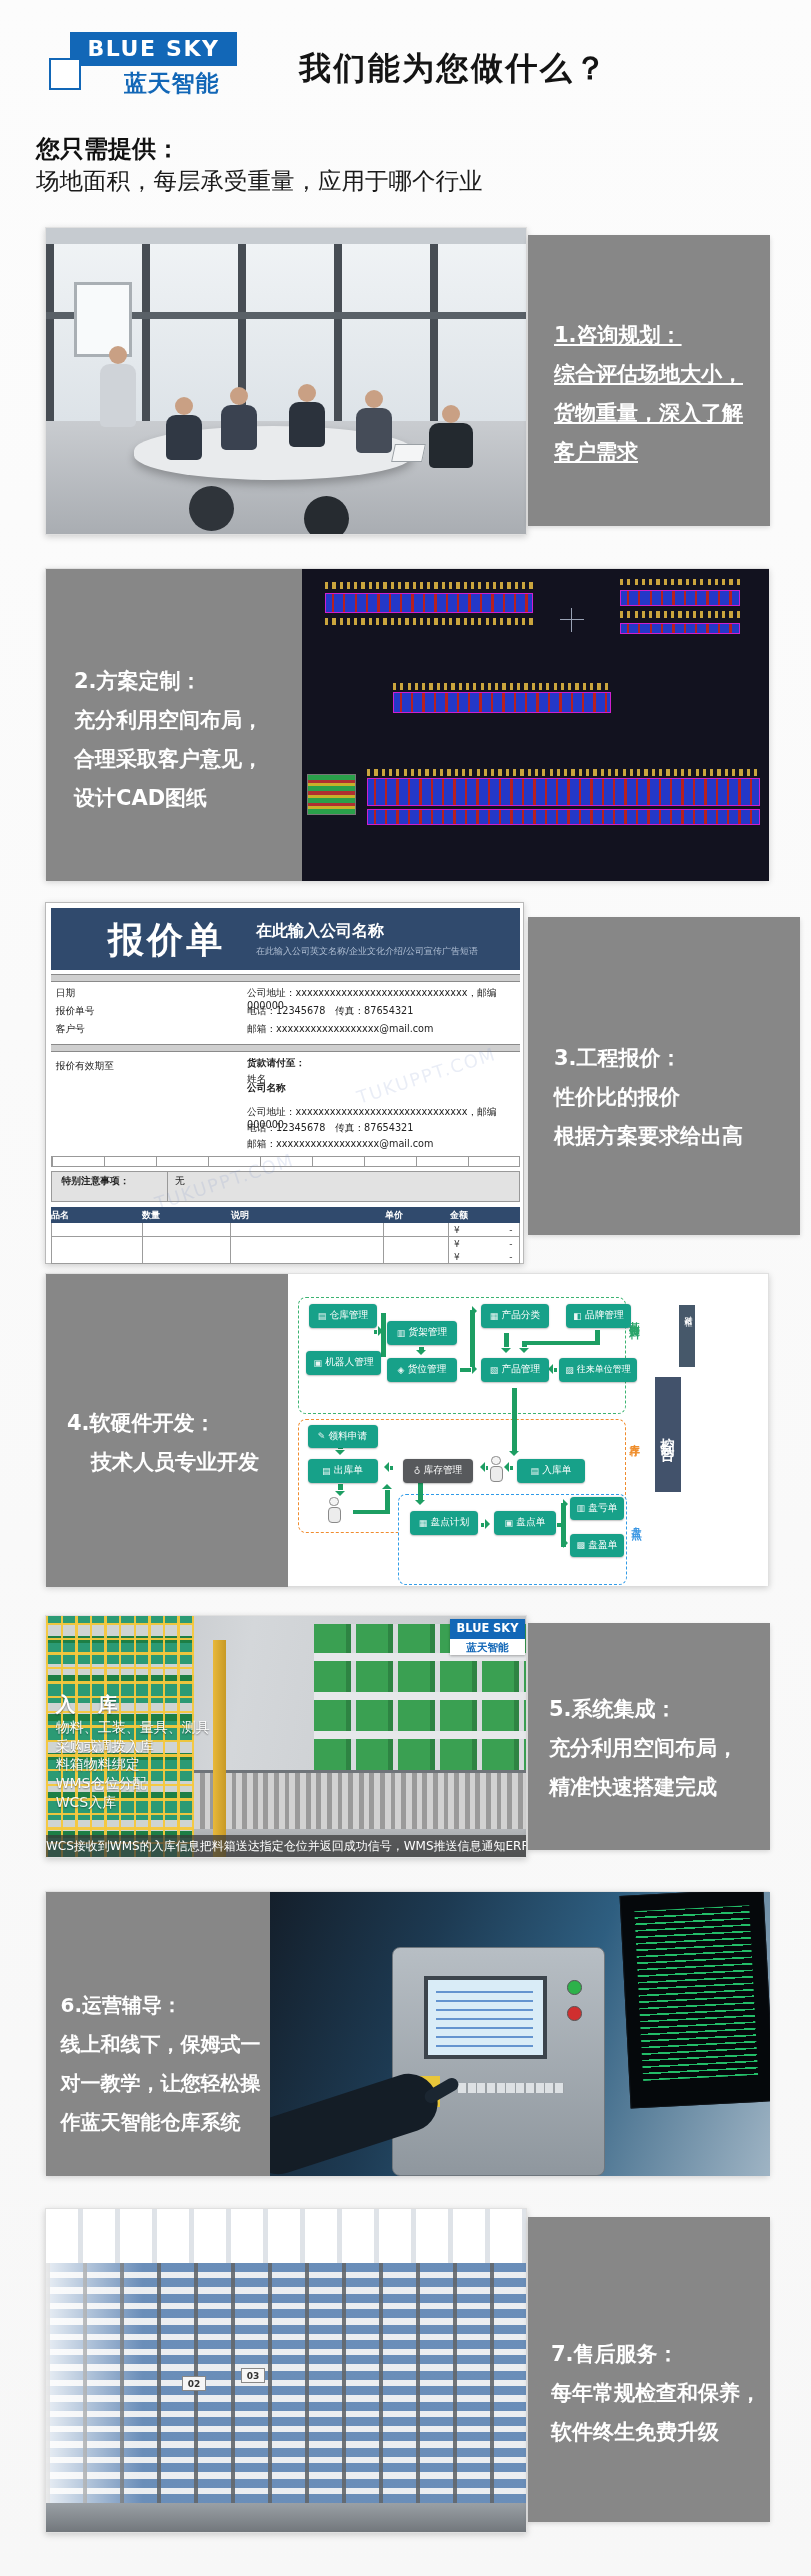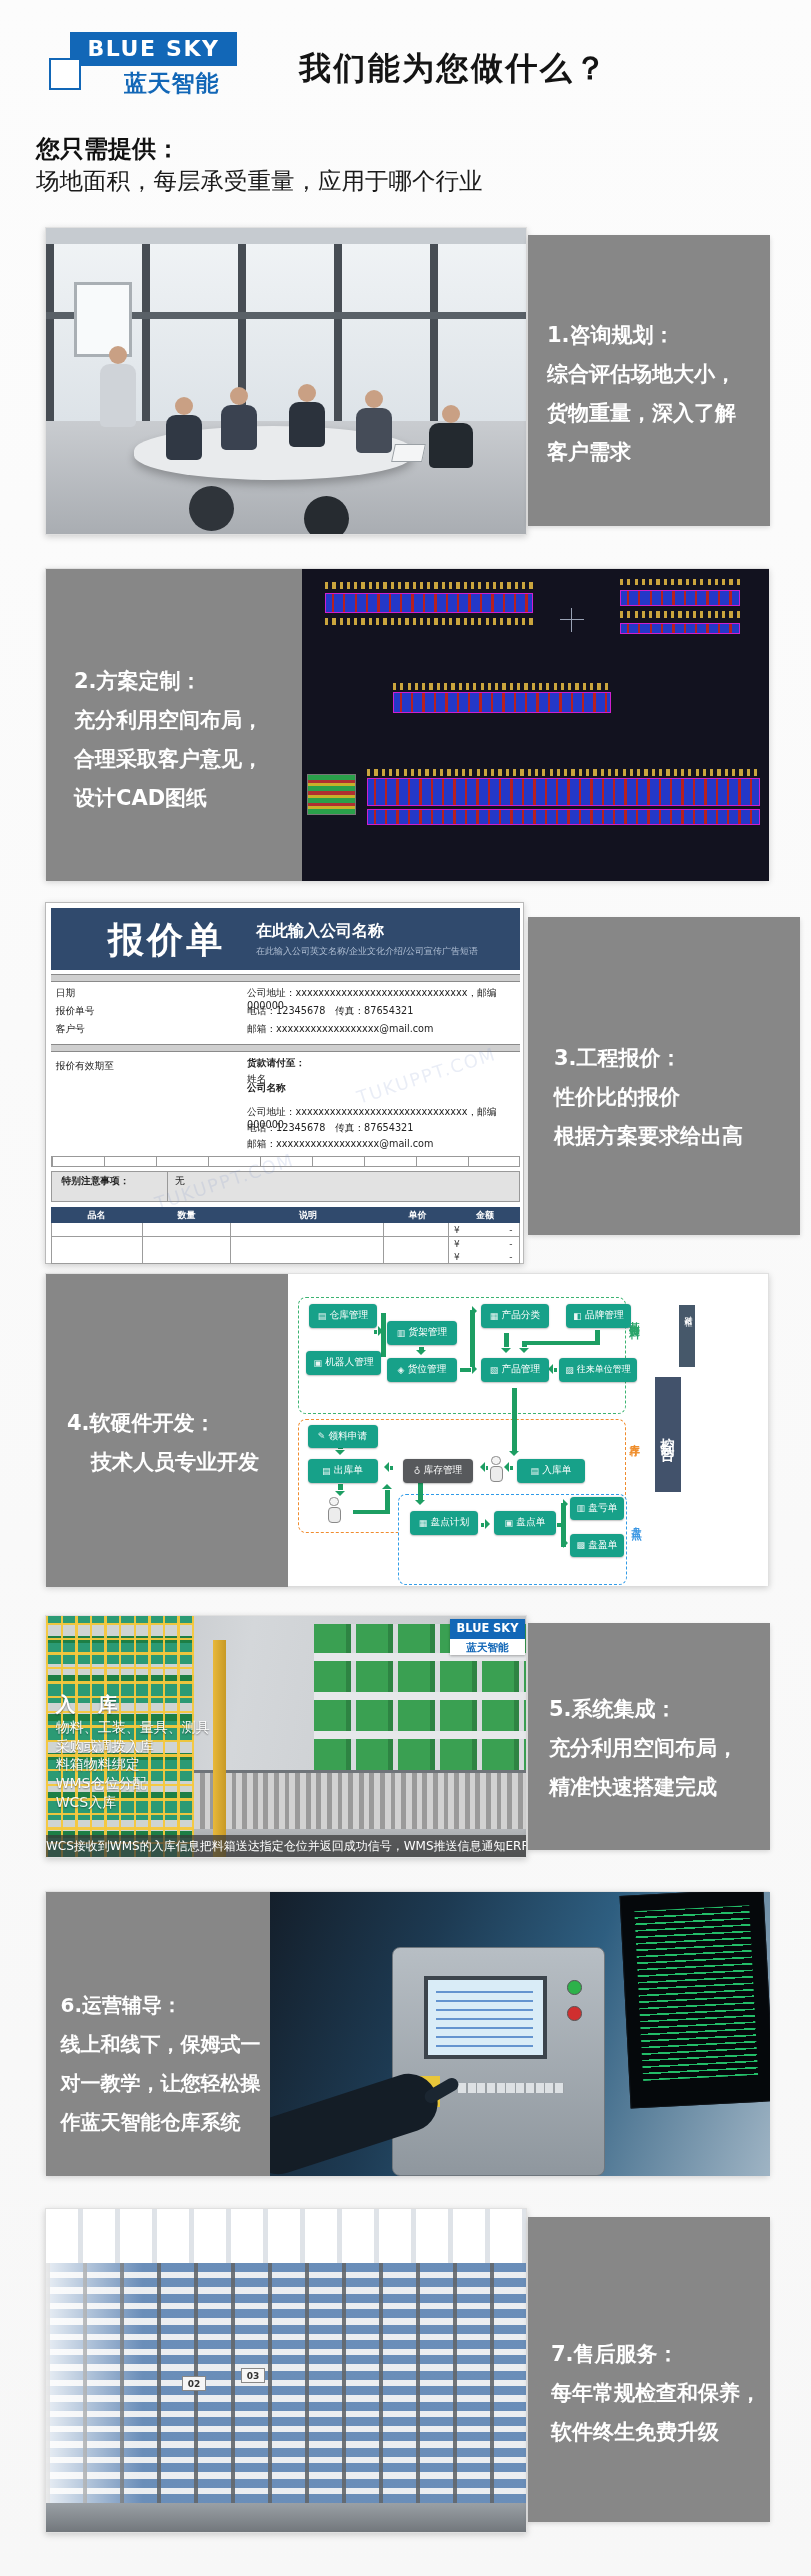--- a/index.html
+++ b/index.html
@@ -44,21 +44,21 @@
   .q-title{position:absolute;left:57px;top:8px;font-size:36px;font-weight:bold;letter-spacing:3.2px;}
   .q-comp{position:absolute;left:205px;top:13px;font-size:16px;font-weight:bold;}
   .q-slogan{position:absolute;left:205px;top:37px;font-size:9px;color:#aebdd2;}
   .q-bar{position:absolute;left:4.9px;width:469px;height:8px;background:#cfcfcf;border-top:0.8px solid #8a8a8a;border-bottom:0.8px solid #8a8a8a;}
   .q-lab{position:absolute;left:9.7px;font-size:9.7px;color:#222;}
   .q-val{position:absolute;left:201px;font-size:9.7px;color:#222;}
   .q-grid{position:absolute;left:4.9px;width:469px;height:11.4px;border:0.8px solid #999;background:repeating-linear-gradient(90deg,#999 0 0.8px,transparent 0.8px 52px);}
   .q-notes{position:absolute;left:4.9px;width:469px;height:31px;background:#e2e2e2;border:0.8px solid #999;}
   .q-ndiv{position:absolute;left:115px;top:0;width:0.8px;height:100%;background:#999;}
   .qt-h{position:absolute;left:4.9px;width:469px;height:16px;background:#304a6d;color:#fff;display:flex;font-size:9px;font-weight:bold;}
-  .qt-h span{display:block;text-align:center;line-height:16px;}
+  .qt-h span{display:block;text-align:left;line-height:16px;}
   .qt-r{position:absolute;left:4.9px;width:469px;height:14px;display:flex;border-bottom:0.8px solid #9c9c9c;border-left:0.8px solid #9c9c9c;border-right:0.8px solid #9c9c9c;background:#fff;}
   .qt-r div{border-right:0.8px solid #9c9c9c;position:relative;font-size:9px;color:#333;}
   .qt-r div:last-child{border-right:none;}
   .c1{width:91px;}.c2{width:89px;}.c3{width:154px;}.c4{width:65px;}.c5{width:70px;}
   .yen{position:absolute;left:4.9px;top:1.6px;}
   .dash{position:absolute;right:6.5px;top:1.6px;}
   .wm{position:absolute;font-size:18px;color:#6d86c4;opacity:.14;transform:rotate(-18deg);letter-spacing:1.6px;}
   
   .flow{position:absolute;left:242px;top:1.6px;width:480px;height:310px;background:#fff;overflow:hidden;}
   .fnode{position:absolute;height:24px;background:#17a189;border-radius:4px;color:#fff;font-size:9.7px;display:flex;align-items:center;justify-content:center;gap:3.2px;box-shadow:0 0.8px 1.6px rgba(0,0,0,.25);white-space:nowrap;}
@@ -165,21 +165,21 @@
         <div class="p-body" style="background:#454c58;"></div>
       </div>
     <div class="person" style="left:383px;top:177px;width:44px;">
         <div class="p-head" style="left:13px;"></div>
         <div class="p-body" style="background:#23292f;width:44px;"></div>
       </div>
     <div class="m-laptop"></div>
     <div class="m-chair" style="left:143px;top:258px;"></div>
     <div class="m-chair" style="left:258px;top:268px;background:#262b30;"></div>
   </div>
-  <div class="gbox" style="left:528px;top:235px;width:242px;height:291px;padding:81px 0 0 19px;">
+  <div class="gbox" style="left:528px;top:235px;width:242px;height:291px;padding:81px 0 0 26px;text-decoration:underline;">
     <div class="t">1.咨询规划：</div>
     <div class="l">综合评估场地大小，</div>
     <div class="l">货物重量，深入了解</div>
     <div class="l">客户需求</div>
   </div>
 
   <div class="card" style="left:45px;top:568px;width:724px;height:312px;">
     <div class="gbox" style="left:0;top:0;width:256px;height:312px;padding:93px 0 0 28px;box-shadow:none;">
       <div class="t">2.方案定制：</div>
       <div class="l">充分利用空间布局，</div>

